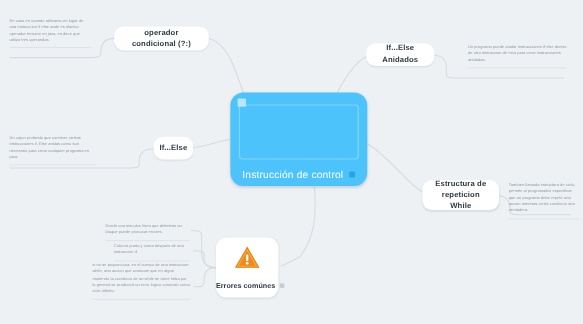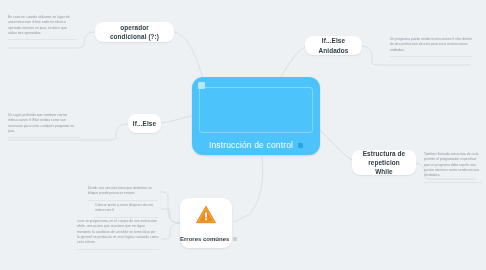--- a/index.html
+++ b/index.html
@@ -28,21 +28,21 @@
     height: 270px;
     pointer-events: none;
     z-index: 1;
   }
 
   
   .central-node {
     position: absolute;
     left: 192px;
     top: 77px;
-    width: 128px;
+    width: 114px;
     height: 78px;
     background: #4dc3fb;
     border-radius: 11px;
     z-index: 5;
     box-shadow: 0 1px 2px rgba(90,130,160,0.25);
   }
   .central-inner {
     position: absolute;
     left: 7px;
     top: 10px;

